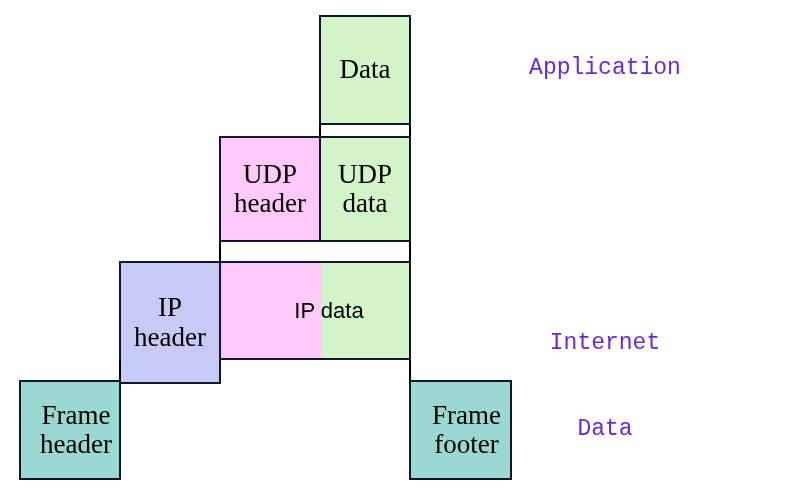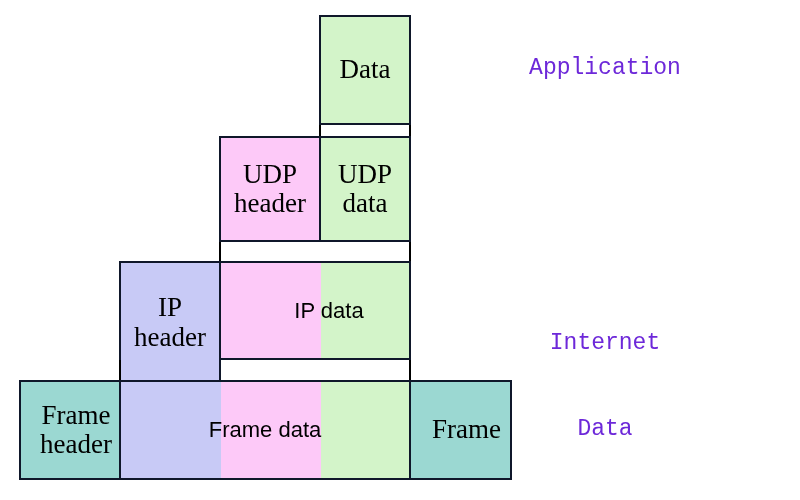--- a/index.html
+++ b/index.html
@@ -115,26 +115,24 @@
 
   <div class="connector" style="left:119px; top:360px; height:20px;"></div>
   <div class="connector" style="left:409px; top:360px; height:20px;"></div>
 
   <div class="cell fill-teal" style="left:19px; top:380px; width:102px; height:100px;">
     <div>
       <span class="txt">Frame</span>
       <span class="txt">header</span>
     </div>
   </div>
-  <div class="cell sans fill-framedata" style="left:119px; top:380px; width:292px; height:100px;">
-    <span class="txt">Frame data</span>
-  </div>
   <div class="cell fill-teal" style="left:409px; top:380px; width:103px; height:100px;">
     <div>
       <span class="txt">Frame</span>
+      <span class="txt">footer</span>
     </div>
   </div>
 
   <div class="layer-label" style="left:605px; top:55px;">Application</div>
   <div class="layer-label" style="left:605px; top:294px;margin-top:36px;">Internet</div>
   <div class="layer-label" style="left:605px; top:416px;">Data</div>
 
 </div>
 
 </body></html>

